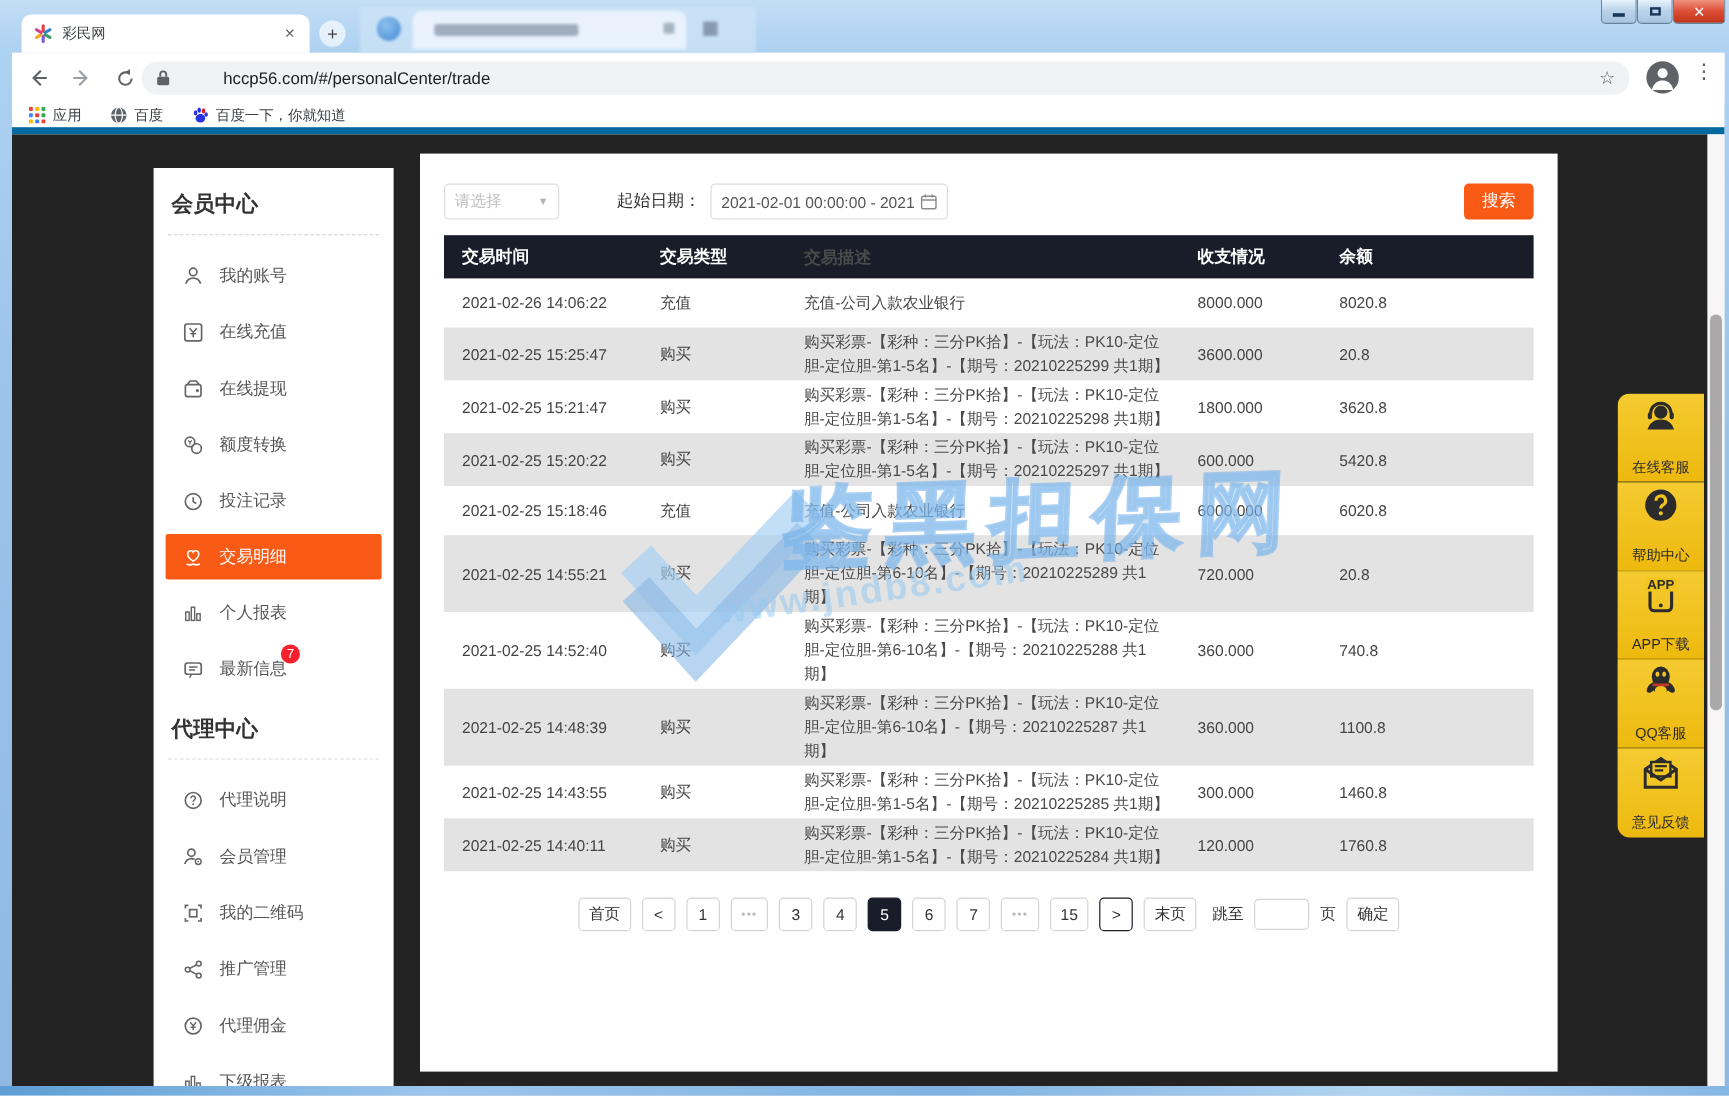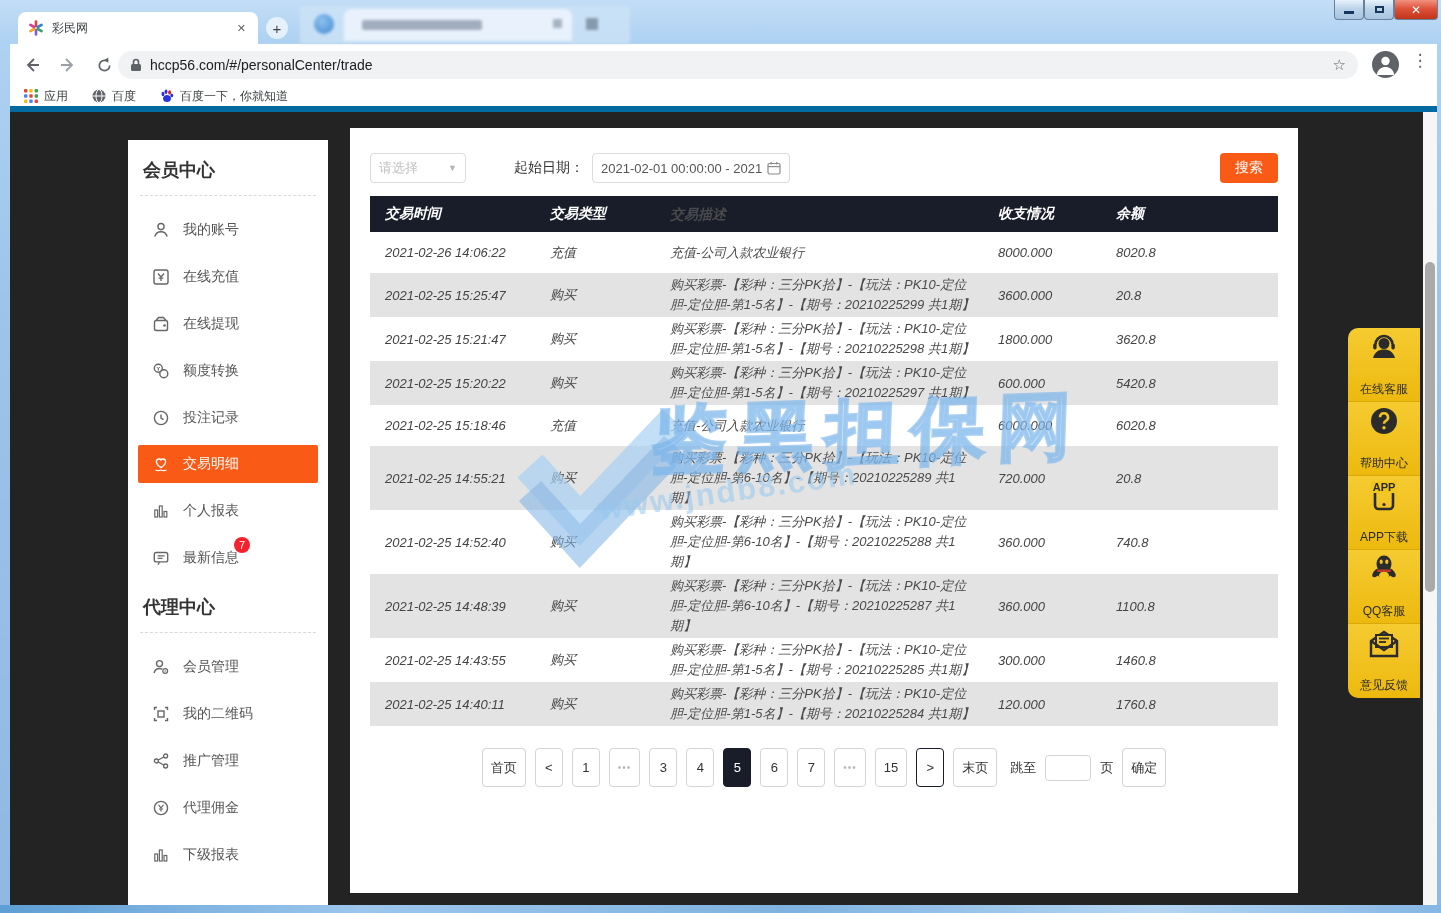--- a/index.html
+++ b/index.html
@@ -35,21 +35,21 @@
   .tab-title{ font-size:12px; color:#3c4043; margin-left:8px; flex:1; }
   .tab-close{ font-size:11px; color:#5f6368; cursor:pointer; padding:2px; }
   .newtab-btn{ position:absolute; left:266px; top:17px; width:22px; height:22px; border-radius:50%;
     background:rgba(255,255,255,0.65); display:flex; align-items:center; justify-content:center;
     font-size:15px; color:#444; z-index:5; }
 
   .chrome{ position:absolute; left:10px; top:44px; width:1427px; height:861px; background:#fff; }
   .url-row{ position:relative; height:42px; background:#fff; display:flex; align-items:center; }
   .nav-ic{ width:28px; height:28px; display:flex; align-items:center; justify-content:center; margin-left:8px; border-radius:50%; }
   .url-pill{ position:absolute; left:108px; top:7px; width:1240px; height:28px; background:#f0f2f4;
-    border-radius:14px; display:flex; align-items:center; padding:0 12px; }
+    border-radius:14px; display:flex; align-items:center; padding:0 12px;gap:36px; }
   .url-text{ font-size:14px; color:#202124; margin-left:8px; flex:1; }
   .star{ font-size:15px; color:#5f6368; }
   .avatar{ position:absolute; left:1362px; top:7px; width:27px; height:27px; border-radius:50%; background:#5f6368;
     display:flex; align-items:center; justify-content:center; overflow:hidden; }
   .menu-dots{ position:absolute; left:1400px; top:6px; font-size:17px; color:#5f6368; width:20px; text-align:center; }
   .bm-row{ height:26px; border-bottom:6px solid #0369a1; display:flex; padding-left:14px; gap:6px; }
   .bm-item{ display:flex; align-items:center; gap:6px; font-size:12px; color:#3c4043; margin-right:18px; }
 
   
   .page{ position:absolute; left:10px; top:112px; width:1413px; height:793px; background:#232323; }
@@ -75,32 +75,32 @@
   .sel-box{ width:96px; height:30px; border:1px solid #dcdcdc; border-radius:4px; display:flex; align-items:center;
     padding:0 8px; color:#c0c0c0; font-size:13px; }
   .sel-box .arr{ margin-left:auto; font-size:9px; color:#b5b5b5; }
   .date-label{ font-size:14px; color:#333; margin-left:48px; margin-right:8px; }
   .date-box{ width:198px; height:30px; border:1px solid #dcdcdc; border-radius:4px; display:flex; align-items:center;
     padding:0 8px; font-size:13px; color:#555; }
   .date-box .dtxt{ flex:1; }
   .search-btn{ margin-left:auto; width:58px; height:30px; background:#f95a16; border:none; border-radius:4px;
     color:#fff; font-size:14px; cursor:pointer; font-family:inherit; }
 
-  .table{ margin-top:13px;font-style:italic; }
+  .table{ margin-top:13px; }
   .thead{ display:flex; align-items:center; height:36px; background:#181d29; color:#fff; font-size:14px; font-weight:bold; }
   .t-row{ display:flex; align-items:center; min-height:41px; font-size:13px; color:#444; padding:2px 0; }
   .t-row.alt{ background:#e3e3e3; }
   .c1{ width:180px; padding-left:15px; }
   .c2{ width:120px; }
   .c3{ width:328px; padding-right:22px; line-height:20px; color:#4a4a4a; }
   .c4{ width:118px; }
   .c5{ flex:1; }
 
   .pager{ margin-top:22px; display:flex; align-items:center; justify-content:center; gap:9px; }
-  .pg{ min-width:28px; height:39px; border:1px solid #d4d4d4; border-radius:4px; background:#fff; font-size:13px;
+  .pg{ min-width:28px; height:28px; border:1px solid #d4d4d4; border-radius:4px; background:#fff; font-size:13px;
     color:#333; display:flex; align-items:center; justify-content:center; padding:0 8px; cursor:pointer; }
   .pg.dots{ color:#b9b9b9; letter-spacing:1px; font-size:10px; }
   .pg.active{ background:#181d29; border-color:#181d29; color:#fff; }
   .pg.next{ border:1.5px solid #181d29; }
   .jump-label{ font-size:13px; color:#333; margin-left:4px; }
   .jump-input{ width:46px; height:26px; border:1px solid #d4d4d4; border-radius:4px; }
   .page-unit{ font-size:13px; color:#333; }
 
   
   .float-menu{ position:absolute; left:1348px; top:328px; width:72px; z-index:8; }
@@ -322,20 +322,30 @@
             <path d="M7.5 12.9 L6 15.8 M5.6 6.8 h7 M5.6 9.4 h5" stroke="#666" stroke-width="1.3" fill="none"></path>
           </svg>
       </span>
       <span>最新信息</span>
       <span class="badge">7</span>
     </div>
 
     <div class="sec-title sec2">代理中心</div>
     <div class="sec-div"></div>
 
+    <div class="s-item">
+      <span class="ic">
+        <svg width="18" height="18" viewBox="0 0 18 18">
+            <circle cx="9" cy="9" r="6.6" stroke="#666" stroke-width="1.4" fill="none"></circle>
+            <path d="M7.2 7.2 a1.8 1.8 0 1 1 2.6 1.6 c-.6.3-.8.7-.8 1.4" stroke="#666" stroke-width="1.3" fill="none"></path>
+            <circle cx="9" cy="12.2" r="0.8" fill="#666"></circle>
+          </svg>
+      </span>
+      <span>代理说明</span>
+    </div>
 
     <div class="s-item">
       <span class="ic">
         <svg width="18" height="18" viewBox="0 0 18 18">
             <circle cx="7.5" cy="5.6" r="3" stroke="#666" stroke-width="1.4" fill="none"></circle>
             <path d="M2 15 c.9-3.2 3-4.5 5.5-4.5 1 0 1.9.2 2.7.6" stroke="#666" stroke-width="1.4" fill="none"></path>
             <circle cx="13.2" cy="13" r="2.4" stroke="#666" stroke-width="1.2" fill="none"></circle>
             <circle cx="13.2" cy="13" r="0.7" fill="#666"></circle>
           </svg>
       </span>

